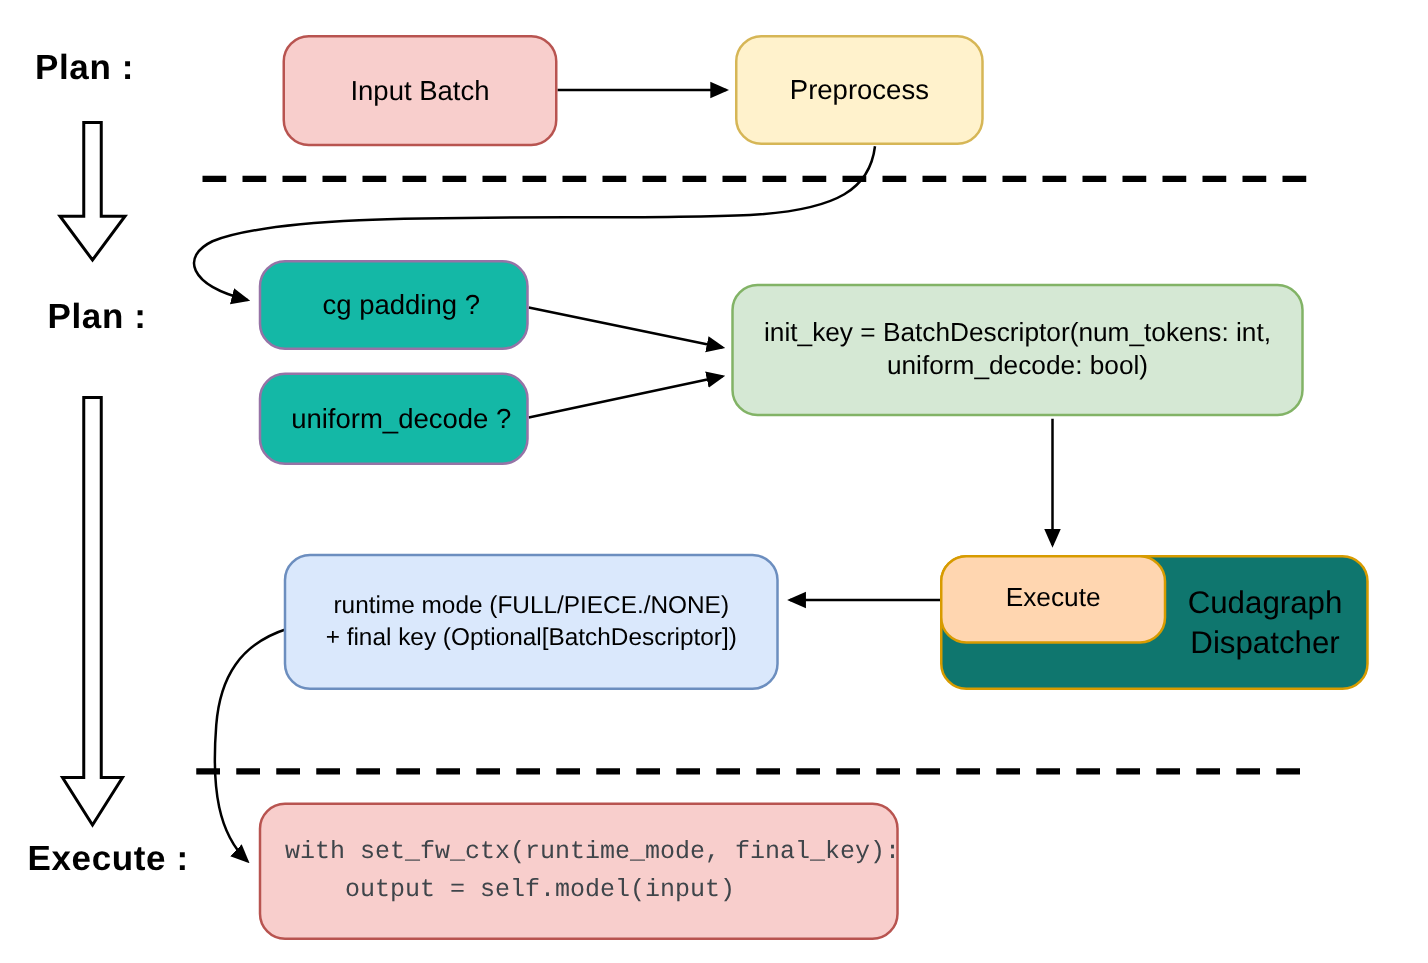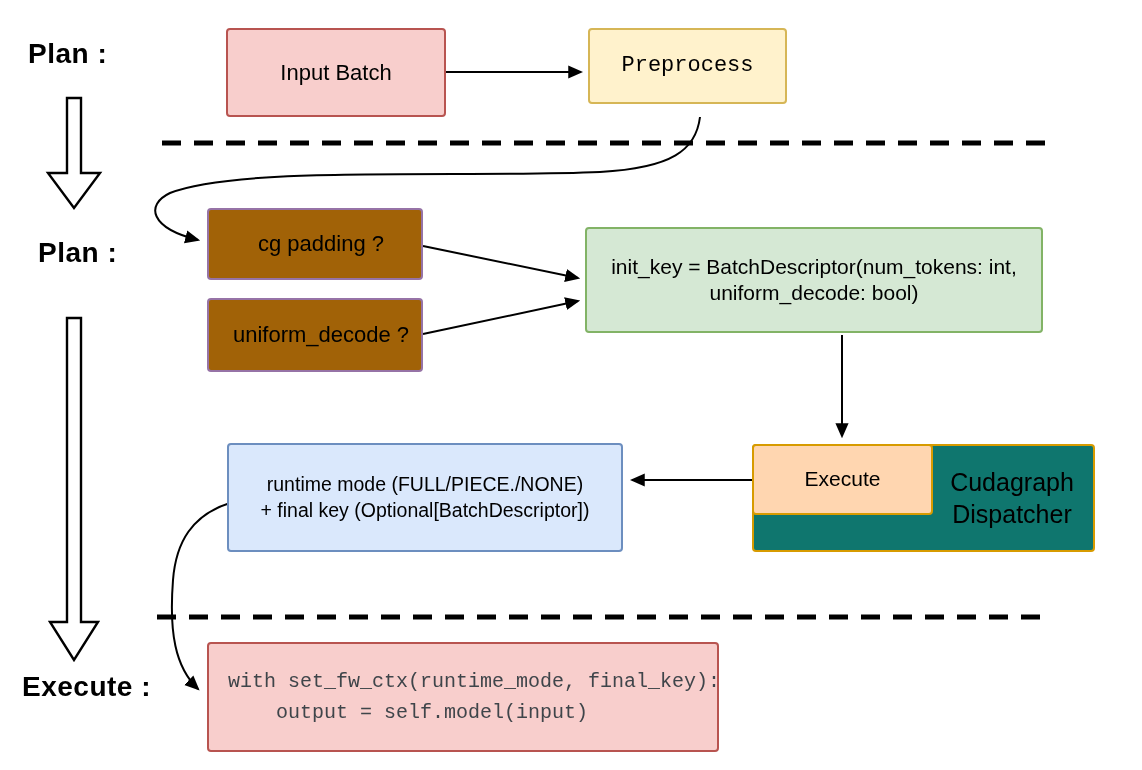--- a/index.html
+++ b/index.html
@@ -16,37 +16,37 @@
     position:absolute;z-index:3;
     font-weight:bold;font-size:28px;color:#000000;
     white-space:nowrap;letter-spacing:0.5px;
   }
   #lbl-input{left:28px;top:38px;}
   #lbl-plan{left:38px;top:237px;}
   #lbl-execute{left:22px;top:671px;}
 
   .node{
     position:absolute;z-index:2;
-    border-radius:4px;
+    border-radius:21px;
     display:flex;flex-direction:column;
     align-items:center;justify-content:center;
     box-sizing:border-box;
     font-size:22px;color:#000000;
     text-align:center;line-height:1.25;
   }
   .red    {background:#f8cecc;border:2px solid #b85450;}
   .yellow {background:#fff2cc;border:2px solid #d6b656;}
-  .purple {background:#a16207;border:2px solid #9673a6;padding-left:12px;}
+  .purple {background:#14b8a6;border:2px solid #9673a6;padding-left:12px;}
   .green  {background:#d5e8d4;border:2px solid #82b366;}
   .blue   {background:#dae8fc;border:2px solid #6c8ebf;}
   .orange-outer{background:#0f766e;border:2px solid #d79b00;}
   .orange-inner{background:#ffd6b0;border:2px solid #d79b00;}
 
   #box-input-batch   {left:226px;top:28px; width:220px;height:89px;}
-  #box-preprocess    {left:588px;top:28px; width:199px;height:76px;font-family:Liberation Mono, monospace;}
+  #box-preprocess    {left:588px;top:28px; width:199px;height:88px;}
   #box-cg-padding    {left:207px;top:208px;width:216px;height:72px;}
   #box-uniform-decode{left:207px;top:298px;width:216px;height:74px;}
   #box-init-key      {left:585px;top:227px;width:458px;height:106px;font-size:21px;}
   #box-dispatcher    {left:752px;top:444px;width:343px;height:108px;justify-content:flex-start;align-items:flex-end;}
   #box-dispatch      {left:752px;top:444px;width:181px;height:71px;font-size:21px;z-index:3;}
   #box-runtime-mode  {left:227px;top:443px;width:396px;height:109px;font-size:19.5px;line-height:1.3;}
   #box-execute-code  {left:207px;top:642px;width:512px;height:110px;
                       align-items:flex-start;justify-content:center;
                       font-family:"Liberation Mono","DejaVu Sans Mono",monospace;
                       font-size:20px;color:#3f454a;text-align:left;

